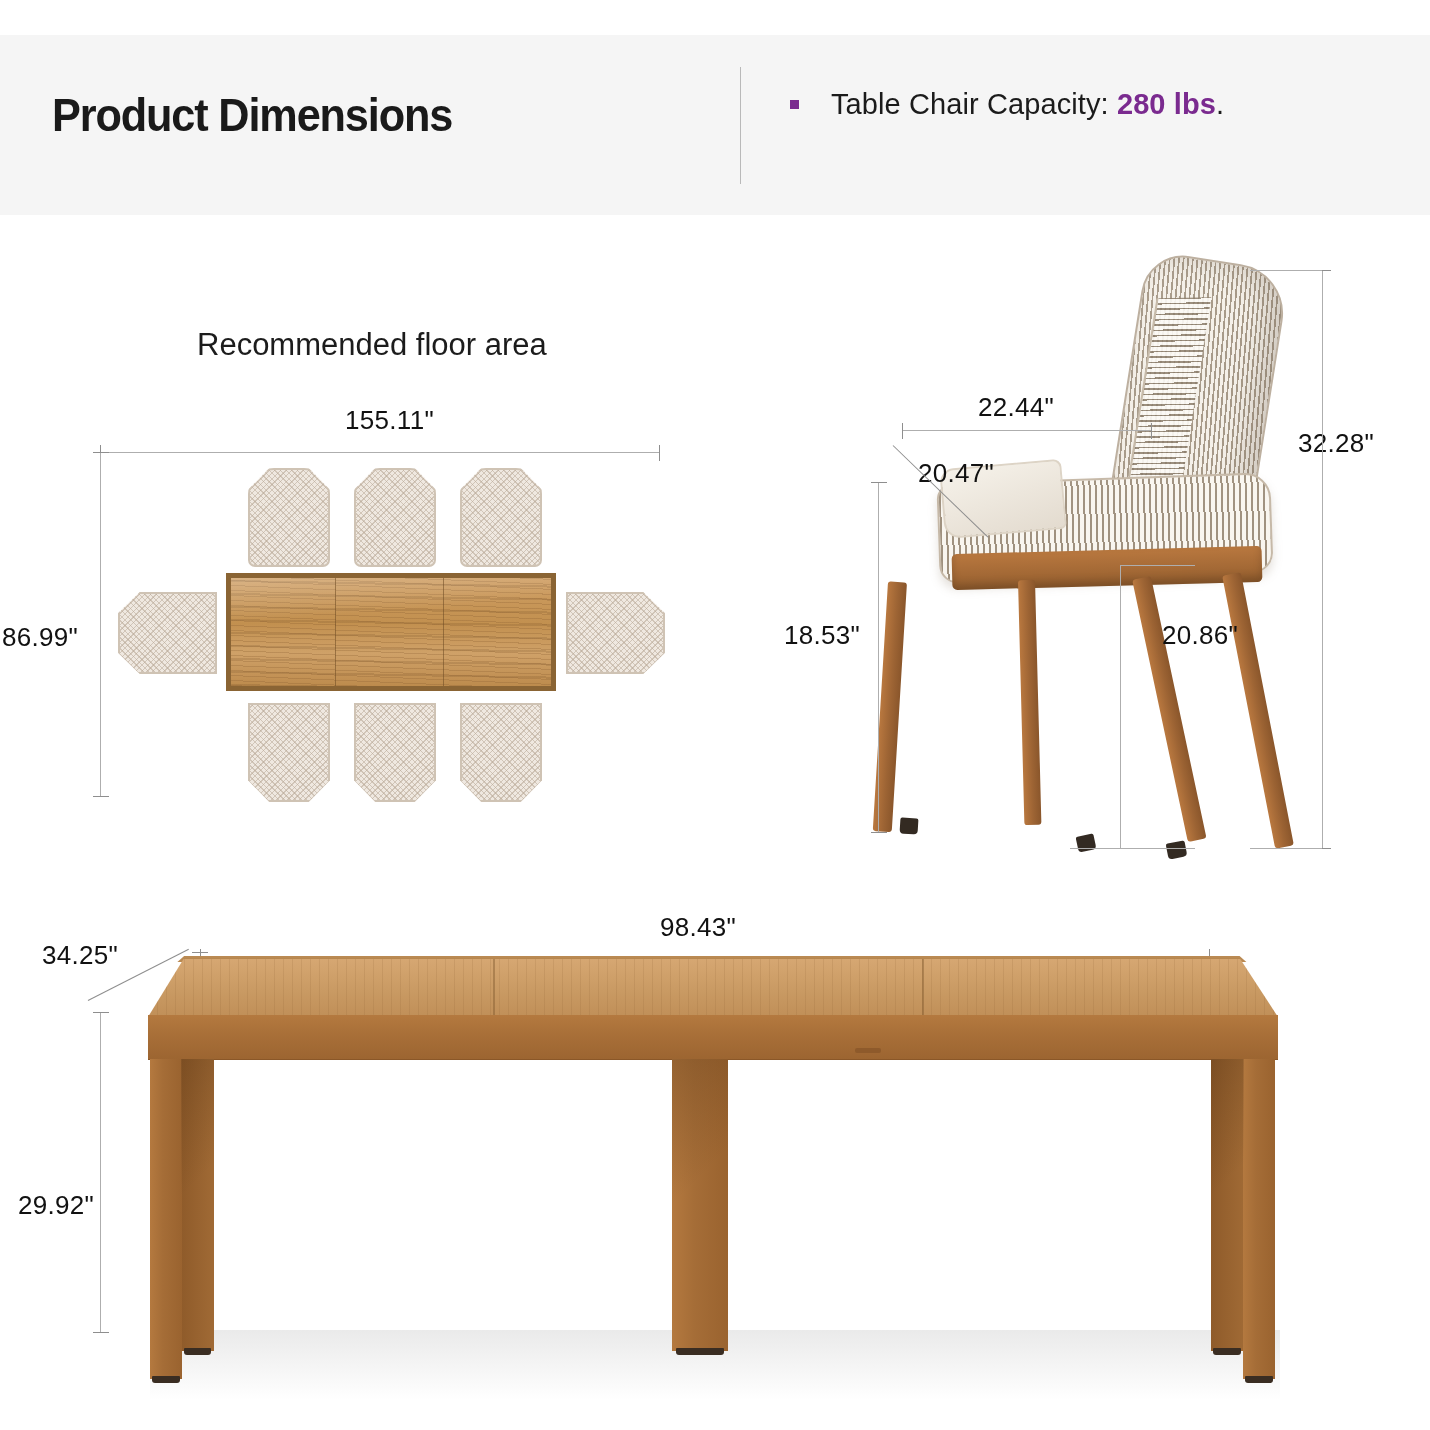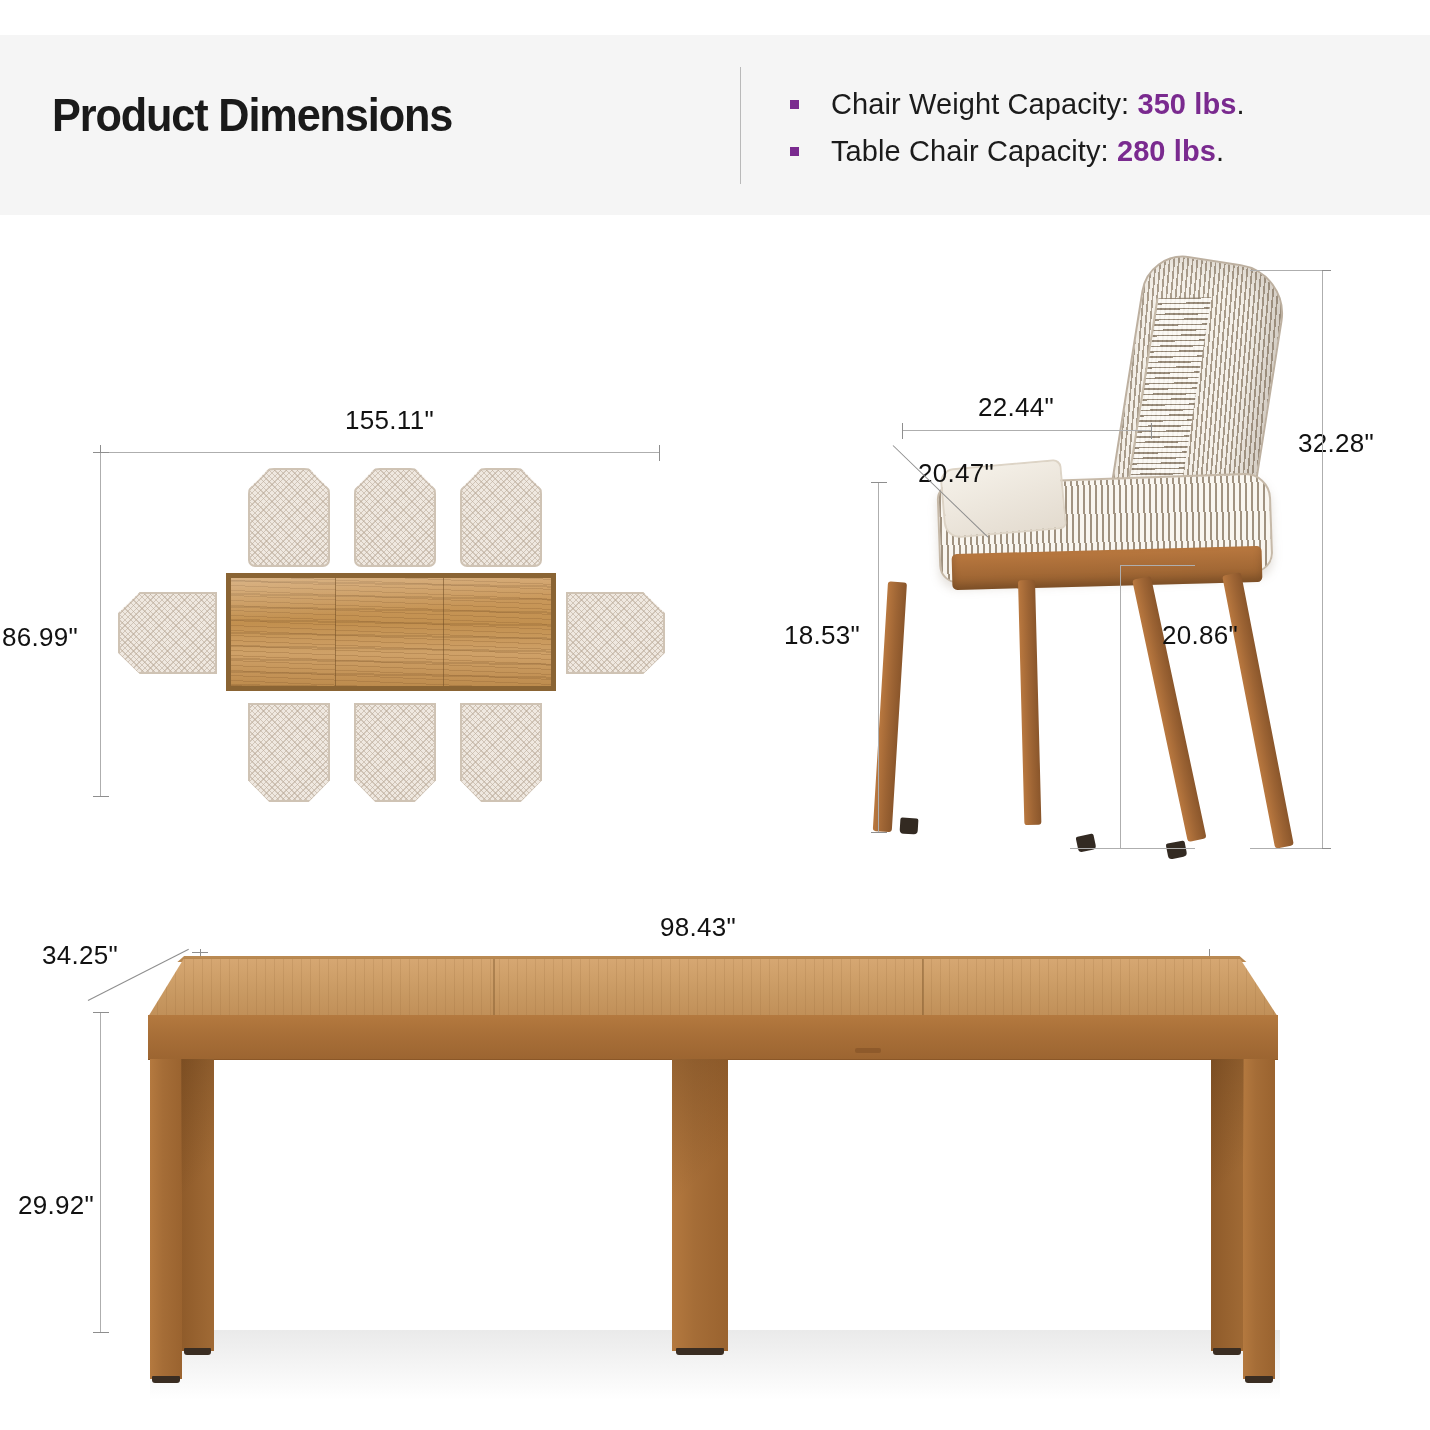--- a/index.html
+++ b/index.html
@@ -142,30 +142,27 @@
 
 <div id="header-band"></div>
 
 <div id="page-title">Product Dimensions</div>
 
 <div id="header-divider"></div>
 
 <div id="capacity-list">
   <div class="cap-row">
     <span class="cap-bullet"></span>
-    <span class="cap-text"><span>Chair Weight Capacity:</span><span>&nbsp;</span><span class="cap-num">350 lbs</span><span>.</span></span>
-  </div>
-  <div class="cap-row">
-    <span class="cap-bullet"></span>
     <span class="cap-text"><span>Table Chair Capacity:</span><span>&nbsp;</span><span class="cap-num">280 lbs</span><span>.</span></span>
   </div>
 </div>
 
 <div id="floorplan">
 
+  <div id="floor-caption">Recommended floor area</div>
 
   <div class="dim" style="left:345px;top:105px;">155.11"</div>
   <div class="hline" style="left:100px;top:152px;width:560px;"></div>
   <div class="tick-v" style="left:100px;top:145px;"></div>
   <div class="tick-v" style="left:659px;top:145px;"></div>
 
   <div class="dim" style="left:2px;top:322px;">86.99"</div>
   <div class="vline" style="left:100px;top:152px;height:345px;"></div>
   <div class="tick-h" style="left:93px;top:152px;"></div>
   <div class="tick-h" style="left:93px;top:496px;"></div>

